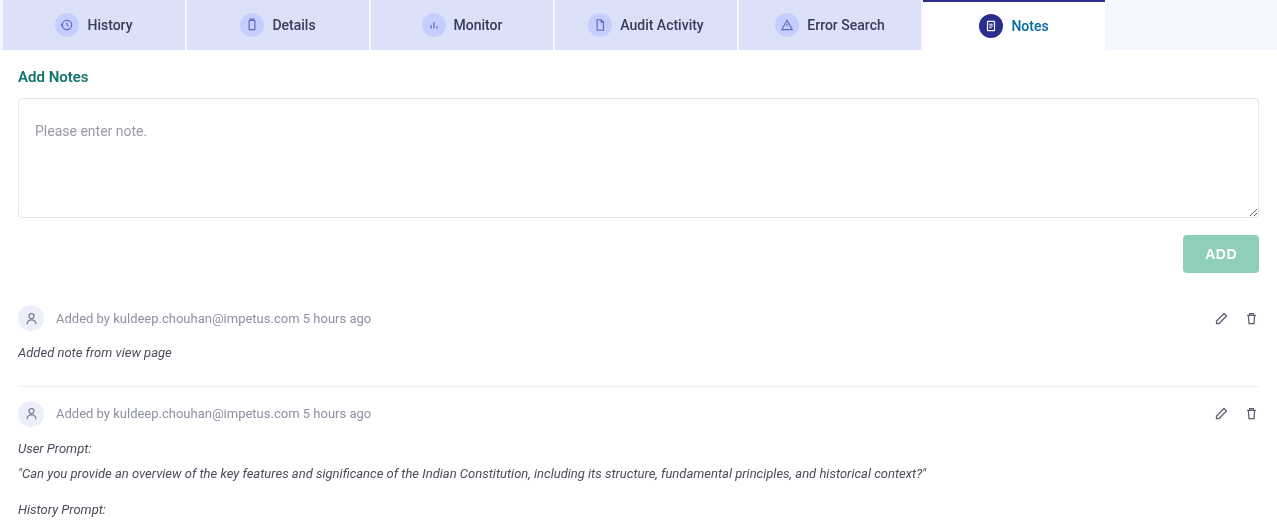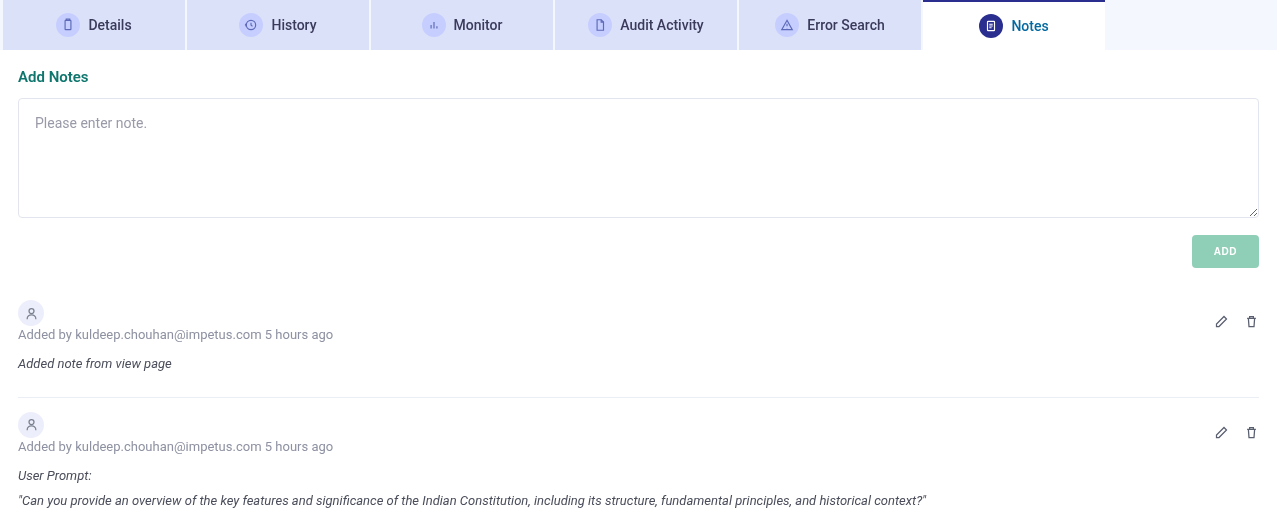--- a/index.html
+++ b/index.html
@@ -73,21 +73,21 @@
     }
     .section-title {
       font-size: 15px;
       font-weight: 600;
       color: #0f766e;
       margin-bottom: 12px;
     }
     .note-textarea {
       width: 100%;
       min-height: 120px;
-      padding: 16px 16px;
+      padding: 24px 16px;
       border: 1px solid #e2e5ee;
       border-radius: 4px;
       font-family: inherit;
       font-size: 14px;
       color: #333;
       resize: vertical;
     }
     .note-textarea::placeholder {
       color: #999aa8;
     }
@@ -96,21 +96,21 @@
       justify-content: flex-end;
       margin-top: 14px;
     }
     .add-button {
       background: #8fcfb8;
       color: #fff;
       border: none;
       padding: 11px 22px;
       border-radius: 4px;
       font-weight: 600;
-      font-size: 10px;
+      font-size: 14px;
       letter-spacing: 0.5px;
       cursor: pointer;
     }
     .notes-list {
       margin-top: 18px;
     }
     .note-item {
       padding-top: 14px;
       padding-bottom: 18px;
       border-bottom: 1px solid #eceef5;
@@ -118,22 +118,22 @@
     .note-item:last-child {
       border-bottom: none;
     }
     .note-header {
       display: flex;
       align-items: center;
       justify-content: space-between;
     }
     .note-header-left {
       display: flex;
-      gap: 1px;
-      flex-direction: column;
+      align-items: center;
+      gap: 12px;
     }
     .avatar {
       width: 26px;
       height: 26px;
       border-radius: 50%;
       background: #edeefb;
       display: flex;
       align-items: center;
       justify-content: center;
       flex-shrink: 0;
@@ -186,35 +186,35 @@
   </style>
 </head>
 <body>
 
 <div class="container">
 
   <div class="tabs">
     <div class="tab">
       <span class="tab-icon">
         <svg viewBox="0 0 24 24" stroke-width="2">
-            <rect x="7" y="4" width="10" height="16" rx="1"></rect>
-            <path d="M9 4 V2 h6 v2"></path>
-          </svg>
-      </span>
-      <span>Details</span>
-    </div>
-    <div class="tab">
-      <span class="tab-icon">
-        <svg viewBox="0 0 24 24" stroke-width="2">
             <circle cx="12" cy="12" r="8"></circle>
             <path d="M12 8 v4 l2.5 2.5"></path>
             <path d="M4 12 l-2 -2 M4 12 l-2 2"></path>
           </svg>
       </span>
       <span>History</span>
+    </div>
+    <div class="tab">
+      <span class="tab-icon">
+        <svg viewBox="0 0 24 24" stroke-width="2">
+            <rect x="7" y="4" width="10" height="16" rx="1"></rect>
+            <path d="M9 4 V2 h6 v2"></path>
+          </svg>
+      </span>
+      <span>Details</span>
     </div>
     <div class="tab">
       <span class="tab-icon">
         <svg viewBox="0 0 24 24" stroke-width="2">
             <path d="M7 18 V12 M12 18 V7 M17 18 V14"></path>
           </svg>
       </span>
       <span>Monitor</span>
     </div>
     <div class="tab">

